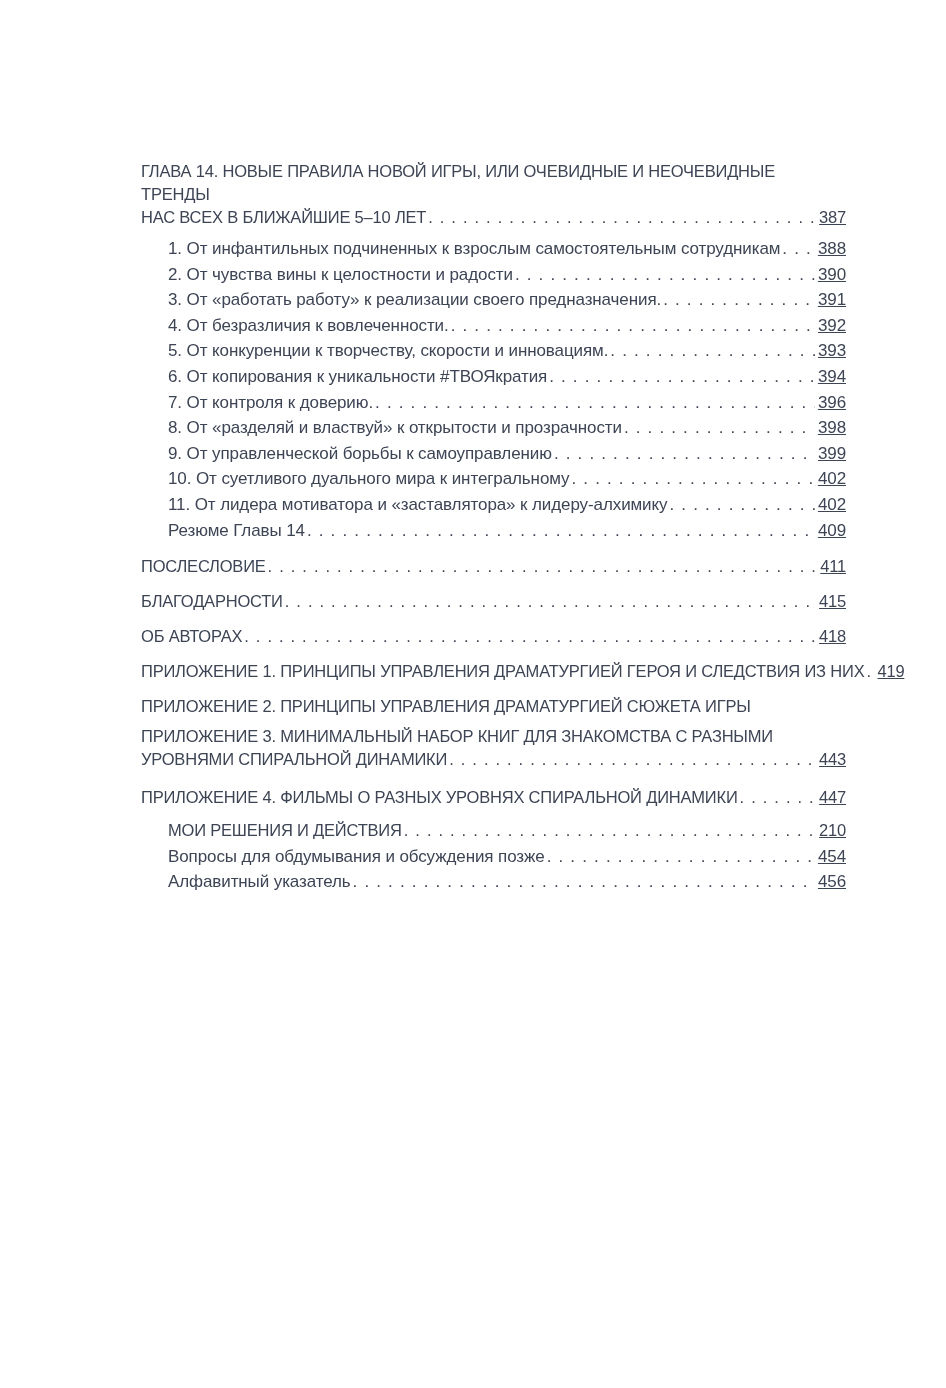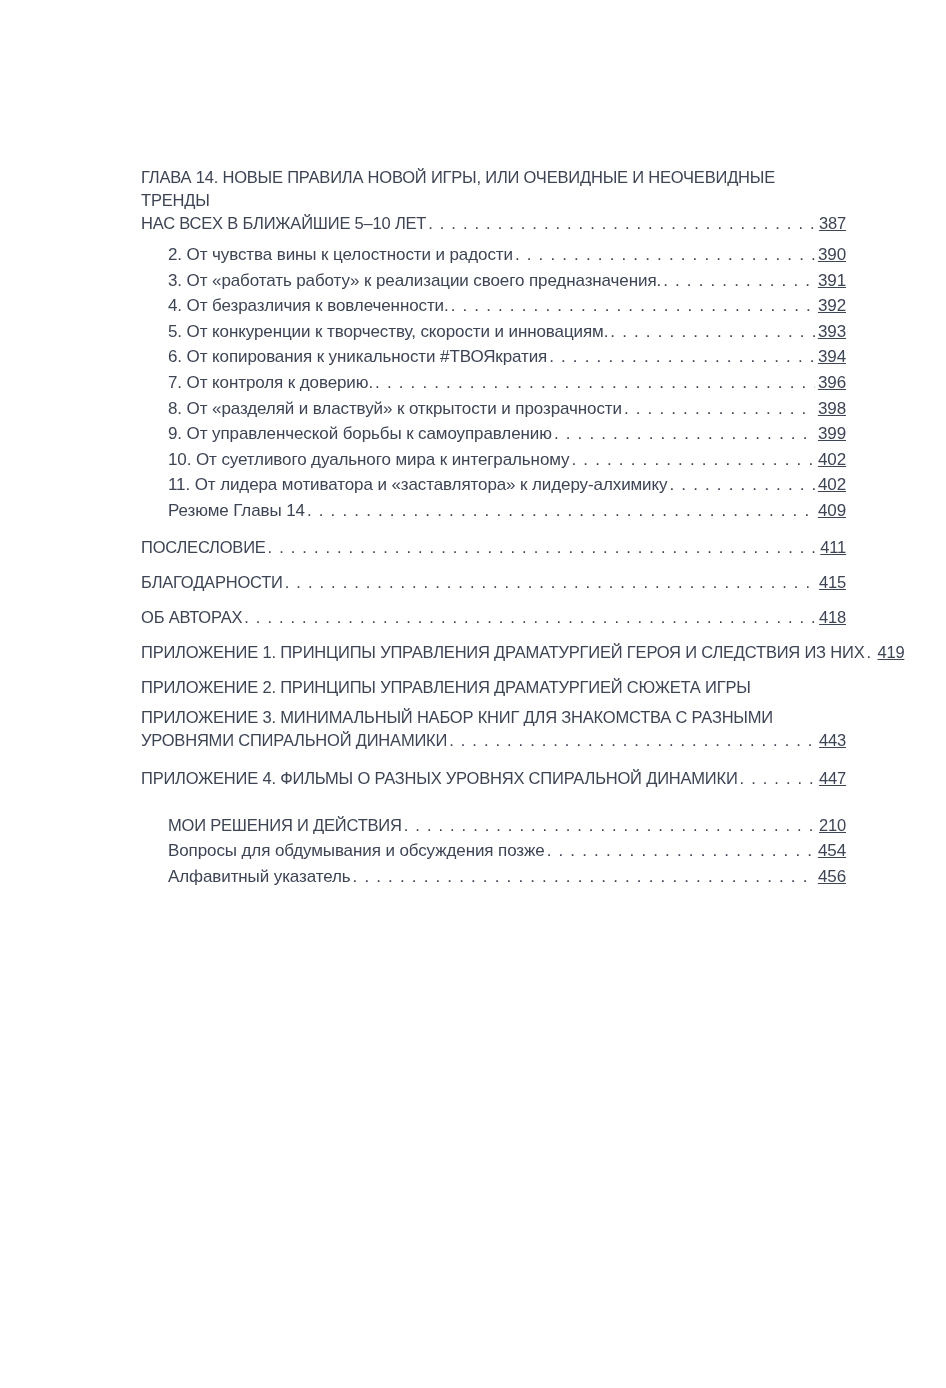--- a/index.html
+++ b/index.html
@@ -10,21 +10,21 @@
   body {
     width: 946px;
     height: 1388px;
     position: relative;
     font-family: "Liberation Sans", "DejaVu Sans", sans-serif;
     color: #3d4454;
   }
   .content {
     position: absolute;
     left: 141px;
-    top: 166px;
+    top: 160px;
     width: 705px;
   }
   .row {
     display: flex;
     align-items: flex-start;
   }
   .label { white-space: nowrap; }
   .leader {
     flex: 1 1 auto;
     overflow: hidden;
@@ -56,40 +56,45 @@
   }
   .sections .row { line-height: 25.6px; }
   .back-entry {
     margin-top: 12px;
   }
   .back-entry div, .back-entry .row { line-height: 23px; }
   .back-entry.tight { margin-top: 7px; }
   .back-entry.loose { margin-top: 15px; }
   .appendix-subs {
     margin-left: 27px;
-    margin-top: 23px;
+    margin-top: 9px;
   }
   .appendix-subs .row { line-height: 25.5px; }
 </style>
 </head>
 <body>
 
 <div class="content">
 
   <div class="chapter caps">
     <div>ГЛАВА 14. НОВЫЕ ПРАВИЛА НОВОЙ ИГРЫ, ИЛИ ОЧЕВИДНЫЕ И НЕОЧЕВИДНЫЕ ТРЕНДЫ</div>
     <div class="row">
       <span class="label">НАС ВСЕХ В БЛИЖАЙШИЕ 5–10 ЛЕТ</span>
       <span class="leader"></span>
       <span class="pg">387</span>
     </div>
   </div>
 
   <div class="sections body-text">
     <div class="row">
+        <span class="label">1. От инфантильных подчиненных к взрослым самостоятельным сотрудникам</span>
+        <span class="leader"></span>
+        <span class="pg">388</span>
+      </div>
+    <div class="row">
         <span class="label">2. От чувства вины к целостности и радости</span>
         <span class="leader"></span>
         <span class="pg">390</span>
       </div>
     <div class="row">
         <span class="label">3. От «работать работу» к реализации своего предназначения.</span>
         <span class="leader"></span>
         <span class="pg">391</span>
       </div>
     <div class="row">

